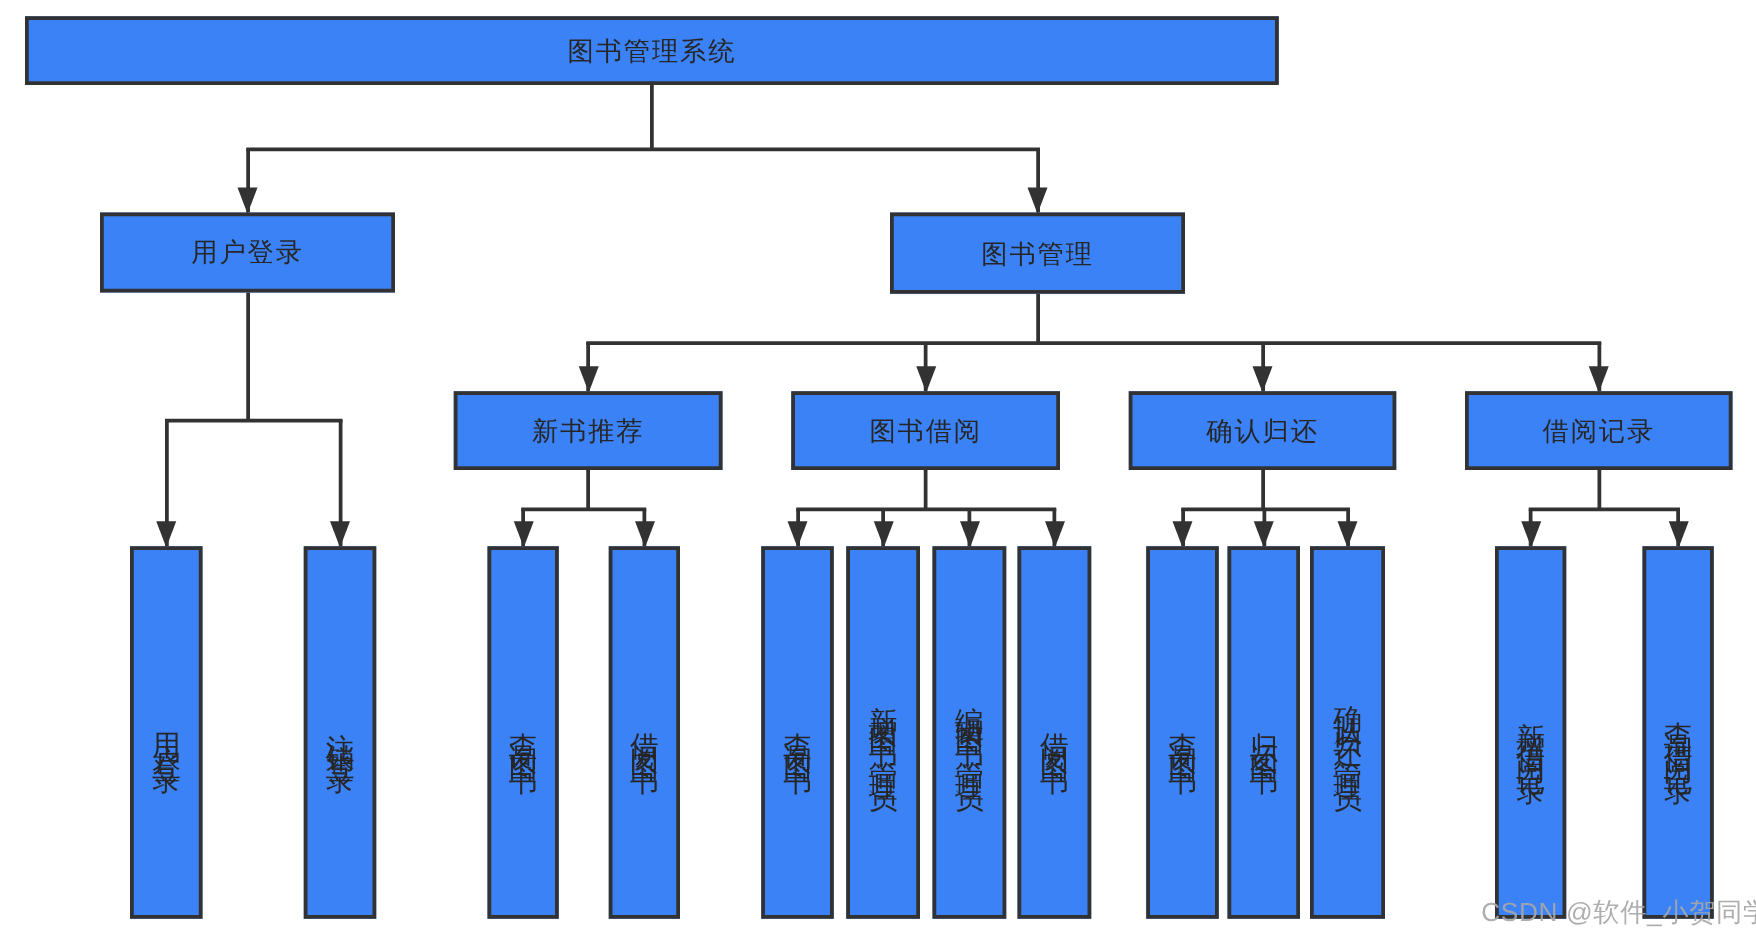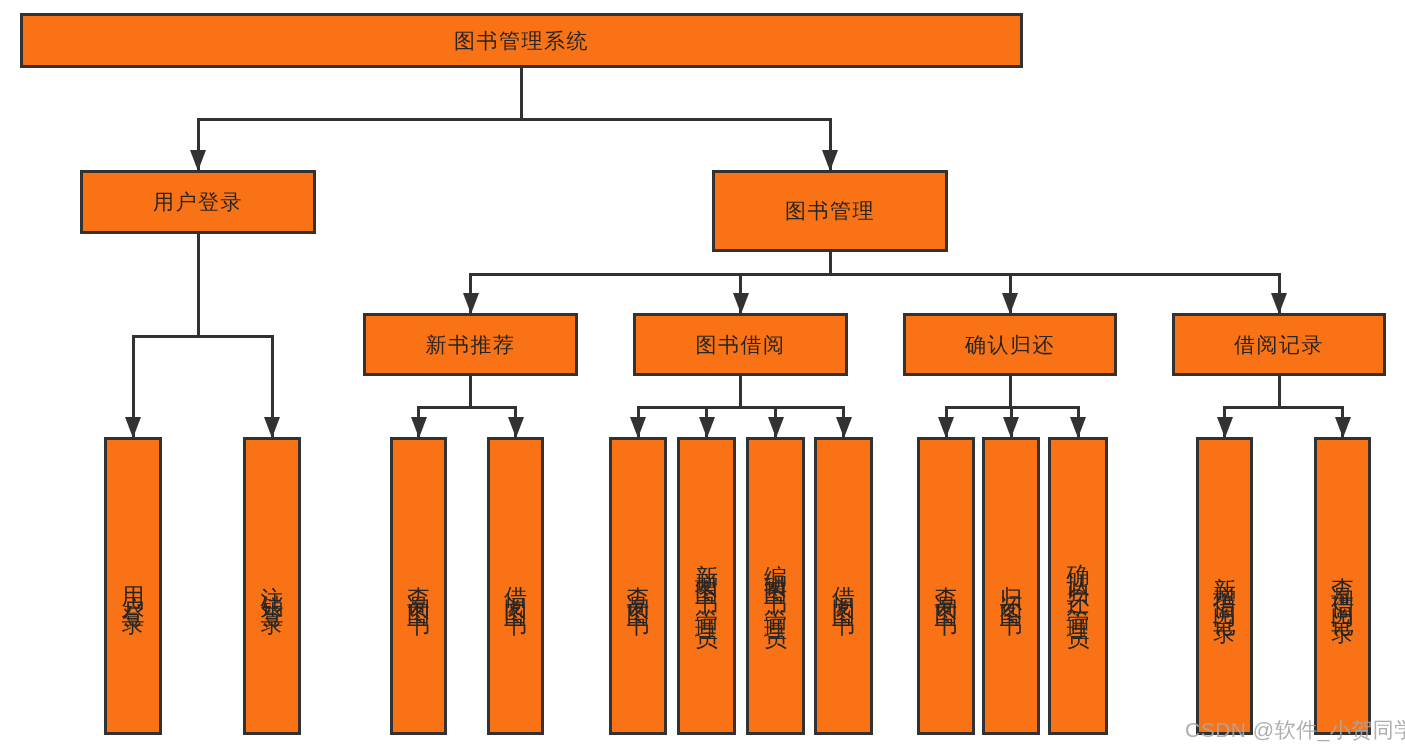--- a/index.html
+++ b/index.html
@@ -12,21 +12,21 @@
     position: relative;
     width: 1405px;
     height: 747px;
     background: #ffffff;
     overflow: hidden;
   }
   .node {
     position: absolute;
     box-sizing: border-box;
     border: 3px solid #323232;
-    background: #f97316;
+    background: #3b82f6;
     color: #262626;
     display: flex;
     align-items: center;
     justify-content: center;
     text-align: center;
     z-index: 2;
   }
   .node.h {
     font-size: 21px;
     letter-spacing: 1.5px;
@@ -116,21 +116,21 @@
     <div class="cline" style="left: 1076.5px; top: 407px; width: 3px; height: 30px;"></div>
     <div class="arrowhead" style="left: 1070px; top: 417px;"></div>
     <div class="cline" style="left: 1277.5px; top: 376px; width: 3px; height: 31px;"></div>
     <div class="cline" style="left: 1223px; top: 405.5px; width: 121px; height: 3px;"></div>
     <div class="cline" style="left: 1223px; top: 407px; width: 3px; height: 30px;"></div>
     <div class="arrowhead" style="left: 1216.5px; top: 417px;"></div>
     <div class="cline" style="left: 1341px; top: 407px; width: 3px; height: 30px;"></div>
     <div class="arrowhead" style="left: 1334.5px; top: 417px;"></div>
     <div class="node h" style="left: 20px; top: 13px; width: 1003px; height: 55px;">图书管理系统</div>
     <div class="node h" style="left: 80px; top: 170px; width: 236px; height: 64px;">用户登录</div>
-    <div class="node h" style="left: 712px; top: 170px; width: 236px; height: 82px;">图书管理</div>
+    <div class="node h" style="left: 712px; top: 170px; width: 236px; height: 65px;">图书管理</div>
     <div class="node v" style="left: 104px; top: 437px; width: 58px; height: 298px;">用户登录</div>
     <div class="node v" style="left: 243px; top: 437px; width: 58px; height: 298px;">注销登录</div>
     <div class="node h" style="left: 633px; top: 313px; width: 215px; height: 63px;">图书借阅</div>
     <div class="node h" style="left: 363px; top: 313px; width: 215px; height: 63px;">新书推荐</div>
     <div class="node h" style="left: 903px; top: 313px; width: 214px; height: 63px;">确认归还</div>
     <div class="node h" style="left: 1172px; top: 313px; width: 214px; height: 63px;">借阅记录</div>
     <div class="node v" style="left: 390px; top: 437px; width: 57px; height: 298px;">查询图书</div>
     <div class="node v" style="left: 487px; top: 437px; width: 57px; height: 298px;">借阅图书</div>
     <div class="node v" style="left: 609px; top: 437px; width: 58px; height: 298px;">查询图书</div>
     <div class="node v" style="left: 677px; top: 437px; width: 59px; height: 298px;">新增图书（管理员）</div>

